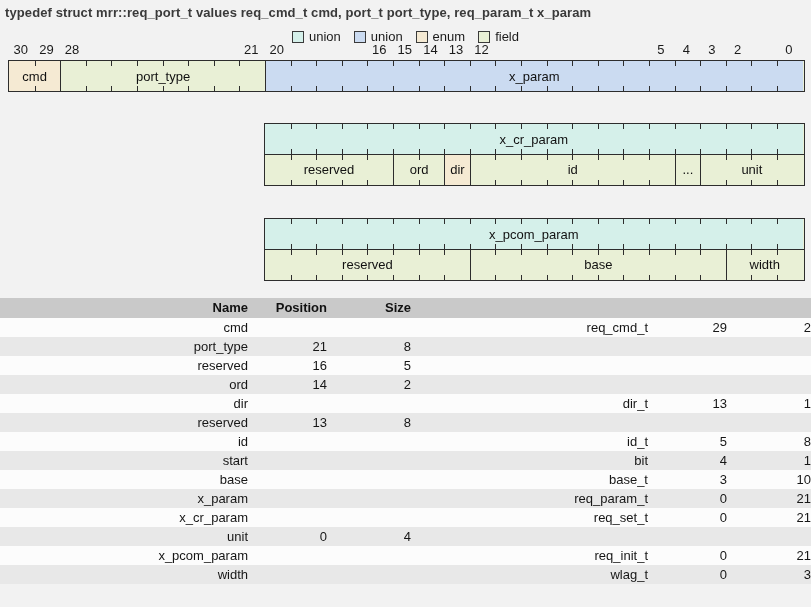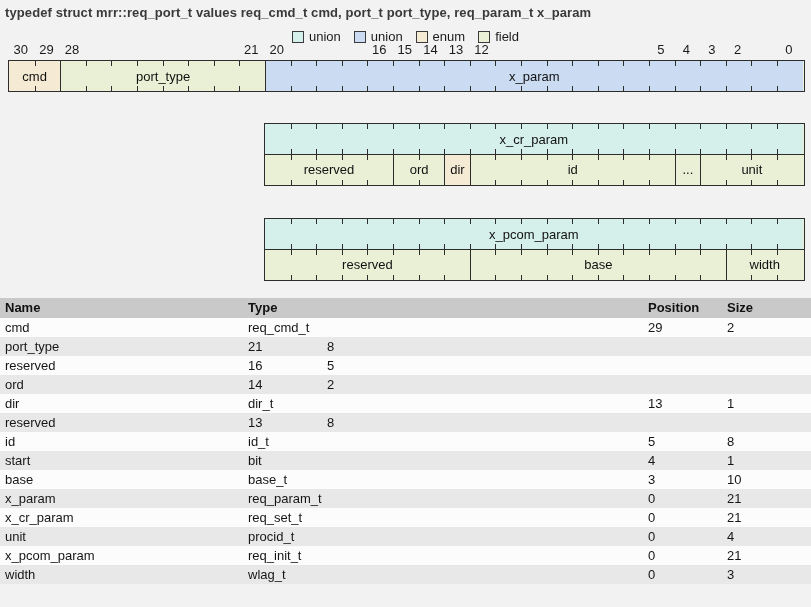--- a/index.html
+++ b/index.html
@@ -30,21 +30,21 @@
   }
   .reg { position:absolute; }
   .reg-row { position:absolute; left:0; border:1.5px solid #2d2d2d; background:#e9f0d6; }
   .cell {
     position:absolute; top:0; bottom:0;
     display:flex; align-items:center; justify-content:center;
     font-size:13px; color:#111; white-space:nowrap; overflow:hidden;
   }
   .tick { position:absolute; width:1px; height:5px; background:#2d2d2d; }
   .tbl { position:absolute; left:0; top:298px; width:811px; font-size:13px; color:#161616; }
-  .tr { display:flex; height:19px; line-height:19px; }
+  .tr { display:flex; height:19px; line-height:19px;text-align:right; }
   .tr.th { height:20px; line-height:20px; font-weight:bold; background:#c9c9c9; color:#111; }
   .c0 { width:248px; padding-left:5px; overflow:hidden; }
   .c1 { width:400px; overflow:hidden; }
   .c2 { width:79px;  overflow:hidden; }
   .c3 { width:84px;  overflow:hidden; }
   .row-even { background:#fcfcfc; }
   .row-odd  { background:#e8e8e8; }
 </style>
 </head>
 <body>
@@ -316,21 +316,20 @@
           <div class="tick" style="left: 486.4px; top: 0px;"></div>
           <div class="tick" style="left: 486.4px; bottom: 0px;"></div>
           <div class="tick" style="left: 512px; top: 0px;"></div>
           <div class="tick" style="left: 512px; bottom: 0px;"></div>
         </div>
       </div>
     </div>
   <div class="tbl" id="table">
       <div class="tr th">
         <div class="c0">Name</div>
-        <div class="c1">Type</div>
         <div class="c2">Position</div>
         <div class="c3">Size</div>
       </div>
       <div class="tr row-even">
         <div class="c0">cmd</div>
         <div class="c1">req_cmd_t</div>
         <div class="c2">29</div>
         <div class="c3">2</div>
       </div>
       <div class="tr row-odd">
@@ -384,21 +383,20 @@
         <div class="c3">21</div>
       </div>
       <div class="tr row-even">
         <div class="c0">x_cr_param</div>
         <div class="c1">req_set_t</div>
         <div class="c2">0</div>
         <div class="c3">21</div>
       </div>
       <div class="tr row-odd">
         <div class="c0">unit</div>
-        <div class="c1">procid_t</div>
         <div class="c2">0</div>
         <div class="c3">4</div>
       </div>
       <div class="tr row-even">
         <div class="c0">x_pcom_param</div>
         <div class="c1">req_init_t</div>
         <div class="c2">0</div>
         <div class="c3">21</div>
       </div>
       <div class="tr row-odd">

